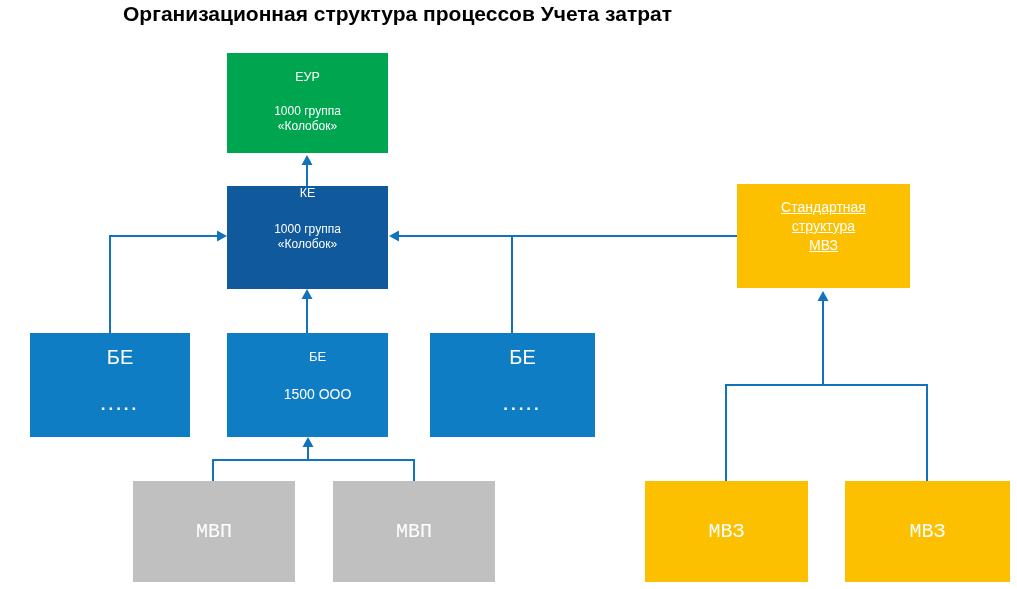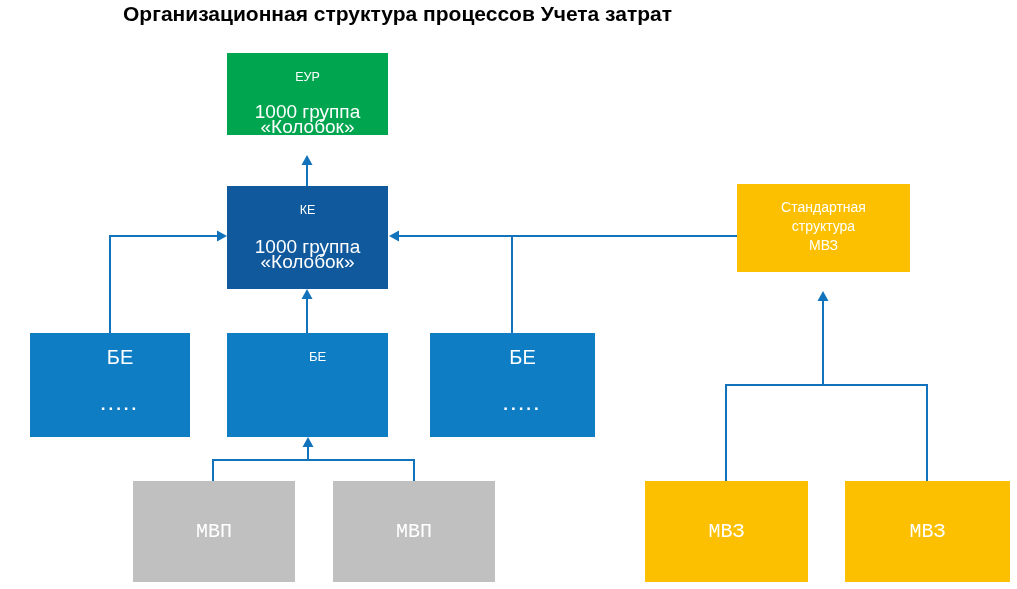--- a/index.html
+++ b/index.html
@@ -27,26 +27,26 @@
     text-align: center;
     box-sizing: border-box;
   }
   .fill-green   { background: var(--green,   #00A64F); }
   .fill-darkblue{ background: var(--dark_blue, #10599C); }
   .fill-blue    { background: var(--blue,    #0E7DC4); padding-left: 20px; }
   .fill-yellow  { background: var(--yellow,  #FCC000); }
   .fill-gray    { background: var(--gray,    #C0C0C0); }
 
   .box .code { font-size: 12.5px; }
-  .box .sub  { font-size: 19px; line-height: 15px; }
+  .box .sub  { font-size: 12px; line-height: 15px; }
 
   .box-eur .code { padding-top: 17px; }
   .box-eur .sub  { padding-top: 20px; }
 
-  .box-ke .code { padding-top: 17px; }
+  .box-ke .code { }
   .box-ke .sub  { padding-top: 22px; }
 
   .box-hier { font-size: 14px; line-height: 19px; padding-top: 14px; }
 
   .box-be-center .code { padding-top: 16px; font-size: 13px; }
   .box-be-center .sub  { padding-top: 22px; font-size: 14px; line-height: 16px; }
 
   .box-be-side .code { padding-top: 13px; font-size: 20px; }
   .box-be-side .dots { padding-top: 26px; font-size: 17px; font-weight: bold; letter-spacing: 3px; }
 
@@ -91,50 +91,51 @@
 
     <path class="ln" d="M213,481 L213,460 L414,460 L414,481"></path>
     <line class="ln" x1="308" y1="460" x2="308" y2="446"></line>
     <polygon class="ah" points="308,437 302.5,447 313.5,447"></polygon>
 
     <path class="ln" d="M726,481 L726,385 L927,385 L927,481"></path>
     <line class="ln" x1="823" y1="385" x2="823" y2="300"></line>
     <polygon class="ah" points="823,291 817.5,301 828.5,301"></polygon>
   </svg>
 
-  <div class="box fill-green box-eur" style="left:227px; top:53px; width:161px; height:82px;">
+  <div class="box fill-green box-eur" style="left:227px; top:53px; width:161px; height:100px;">
     <div class="code">ЕУР</div>
     <div class="sub">
       <div>1000 группа</div>
       <div>«Колобок»</div>
     </div>
   </div>
 
   <div class="box fill-darkblue box-ke" style="left:227px; top:186px; width:161px; height:103px;">
     <div class="code">КЕ</div>
     <div class="sub">
       <div>1000 группа</div>
       <div>«Колобок»</div>
     </div>
   </div>
 
-  <div class="box fill-yellow box-hier" style="left:737px; top:184px; width:173px; height:88px;">
+  <div class="box fill-yellow box-hier" style="left:737px; top:184px; width:173px; height:104px;text-decoration:underline;">
     <div>Стандартная</div>
     <div>структура</div>
     <div>МВЗ</div>
   </div>
 
   <div class="box fill-blue box-be-side" style="left:30px; top:333px; width:160px; height:104px;">
     <div class="code">БЕ</div>
     <div class="dots">.....</div>
   </div>
 
   <div class="box fill-blue box-be-center" style="left:227px; top:333px; width:161px; height:104px;">
     <div class="code">БЕ</div>
     <div class="sub">
+      <div>1500 ООО</div>
     </div>
   </div>
 
   <div class="box fill-blue box-be-side" style="left:430px; top:333px; width:165px; height:104px;">
     <div class="code">БЕ</div>
     <div class="dots">.....</div>
   </div>
 
   <div class="box fill-gray box-big" style="left:133px; top:481px; width:162px; height:101px;">МВП</div>
 

